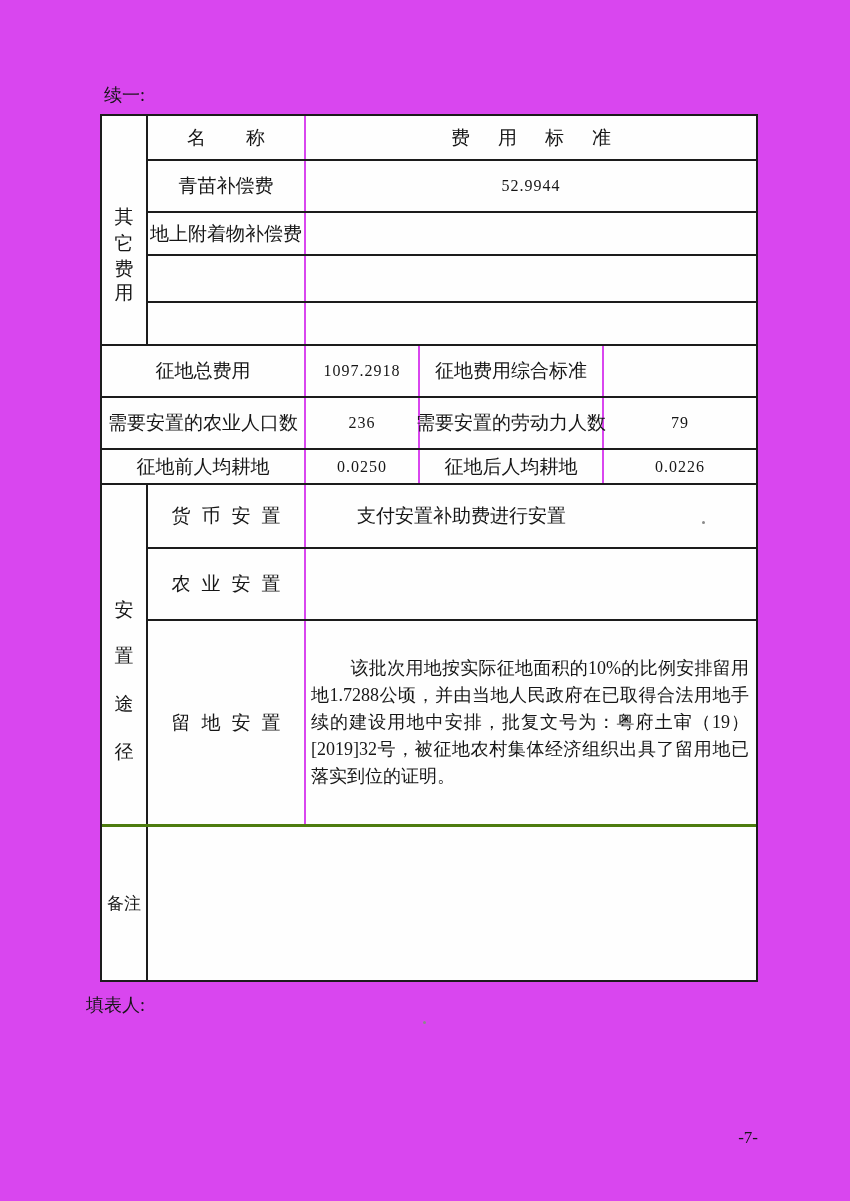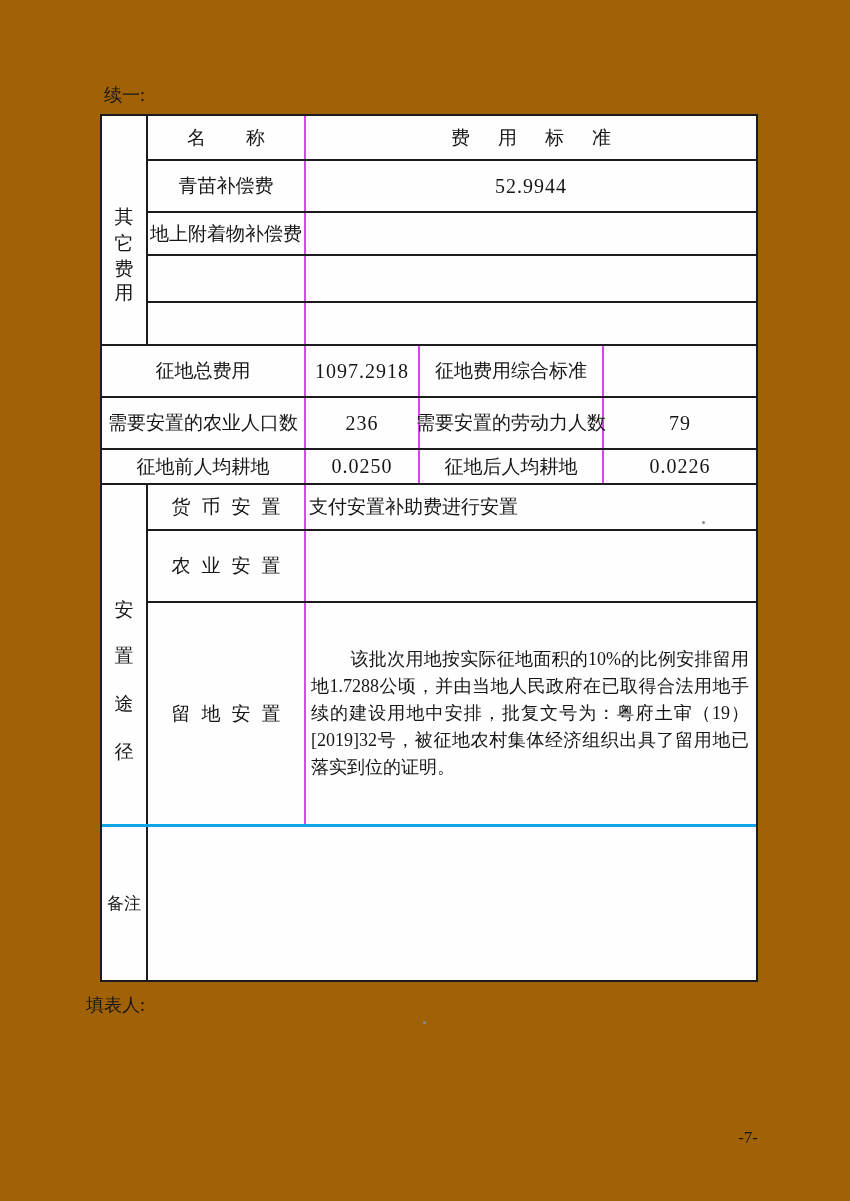--- a/index.html
+++ b/index.html
@@ -2,37 +2,37 @@
 <html lang="zh"><head>
 <meta charset="utf-8">
 <style>
   * { box-sizing: border-box; margin: 0; padding: 0; }
   html, body { background: #ffffff; }
   body {
     width: 850px; height: 1201px; position: relative;
     font-family: "Liberation Serif", "DejaVu Serif", serif;
     color: #161616;
   }
-  .page { position: absolute; inset: 0; background: #a16207; }
+  .page { position: absolute; inset: 0; background: #d946ef; }
 
   .cont-label { position: absolute; left: 104px; top: 83px; font-size: 18px; }
 
   .tbl {
     position: absolute; left: 100px; top: 114px;
     width: 658px; height: 868px;
     border: 2px solid #1c1c1c;
     display: flex; flex-direction: column;
     background: #fefefe;
   }
 
   .sec { display: flex; }
   .sec1 { height: 228px; }
   .sec2 { height: 139px; border-top: 2px solid #1c1c1c; flex-direction: column; }
   .sec3 { height: 341px; border-top: 2px solid #1c1c1c; }
-  .sec4 { flex: 1; border-top: 3px solid #0ea5e9; }
+  .sec4 { flex: 1; border-top: 3px solid #4d7c0f; }
 
   .side {
     width: 46px; border-right: 2px solid #1c1c1c;
     display: flex; align-items: center; justify-content: center;
     flex: none;
   }
   .vlabel { writing-mode: vertical-rl; text-orientation: upright; font-size: 19px; }
   .vgap26 { letter-spacing: 26px; margin-bottom: -26px; }
   .vgap48 { letter-spacing: 48px; margin-bottom: -48px; }
 
@@ -43,30 +43,30 @@
   .cell {
     display: flex; align-items: center; justify-content: center;
     font-size: 19px; min-width: 0; white-space: nowrap;
   }
   .br { border-right: 2px solid #d946ef; }
 
   
   .h45 { height: 45px; } .h46 { height: 52px; } .h43 { height: 43px; } .h47 { height: 47px; }
   .namecol { width: 158px; flex: none; }
   .valcol { flex: 1; }
-  .num { font-size: 20px; letter-spacing: 1px; }
+  .num { font-size: 16px; letter-spacing: 1px; }
 
   
   .c1 { width: 204px; flex: none; }
   .c2 { width: 114px; flex: none; }
   .c3 { width: 184px; flex: none; }
   .c4 { flex: 1; }
 
   
-  .h62 { height: 46px; } .h72 { height: 72px; }
+  .h62 { height: 64px; gap: 48px; } .h72 { height: 72px; }
   .lblcol { width: 158px; flex: none; }
   .contentcol { flex: 1; }
   .left-text { justify-content: flex-start; padding-left: 3px; }
   .para-cell { align-items: center; padding: 0 7px 0 5px; white-space: normal; }
   .para { font-size: 18px; line-height: 27px; text-indent: 2.2em; text-align: justify; }
 
   
   .sp40 { letter-spacing: 40px; margin-right: -40px; }
   .sp28 { letter-spacing: 28px; margin-right: -28px; }
   .sp11 { letter-spacing: 11px; margin-right: -11px; }

